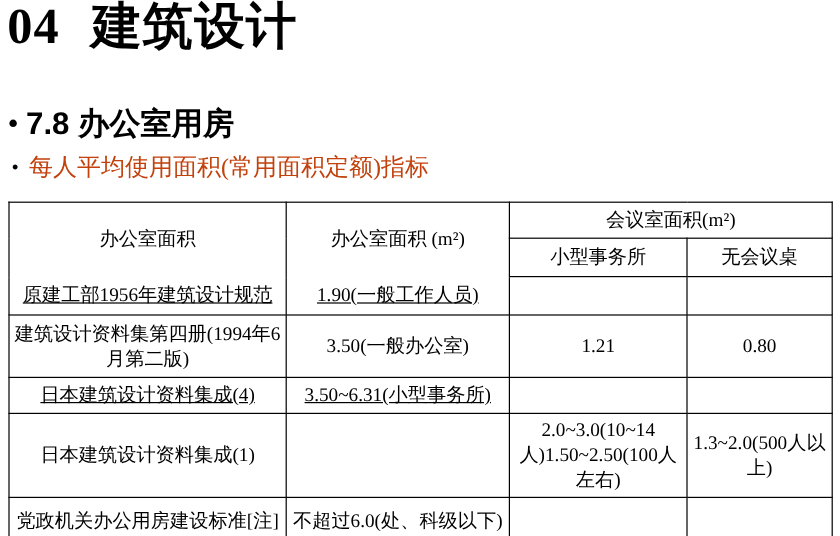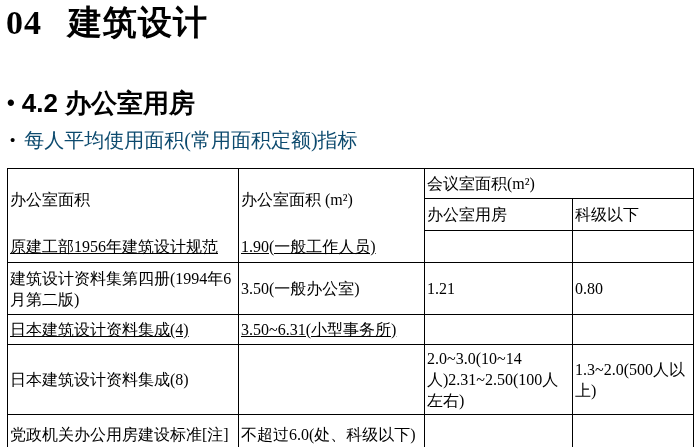--- a/index.html
+++ b/index.html
@@ -16,21 +16,21 @@
     font-family: "Liberation Serif", "DejaVu Serif", serif;
   }
 
   
   .slide-title {
     position: absolute;
     left: 6px;
     top: 0px;
     font-family: "Liberation Serif", "DejaVu Serif", serif;
     font-weight: bold;
-    font-size: 34px;
+    font-size: 42px;
     line-height: 46px;
     letter-spacing: 1px;
     white-space: nowrap;
   }
   .slide-title .title-num { margin-right: 26px; }
 
   .section-line {
     position: absolute;
     left: 7px;
     top: 87px;
@@ -57,38 +57,38 @@
     font-weight: normal;
     font-size: 20px;
     line-height: 26px;
     white-space: nowrap;
   }
   .caption-line .bullet-dot {
     font-size: 15px;
     margin-right: 9px;
     font-family: "Liberation Sans", "DejaVu Sans", sans-serif;
   }
-  .caption-red { color: #0c4a6e; text-align: center; }
+  .caption-red { color: #c2410c; text-align: center; }
 
   
   table.area-table {
     position: absolute;
     left: 7px;
     top: 168px;
     width: 686px;
     border-collapse: collapse;
     table-layout: fixed;
     font-family: "Liberation Serif", "DejaVu Serif", serif;
     font-size: 16px;
     line-height: 21px;
   }
   .area-table th, .area-table td {
     border: 1px solid #000000;
     font-weight: normal;
-    text-align: left;
+    text-align: center;
     vertical-align: middle;
     padding: 0 2px;
     overflow: hidden;
   }
   
   .area-table .no-bottom { border-bottom: hidden; }
   .area-table .no-top    { border-top: hidden; text-decoration: underline; }
 
   .r-h1 { height: 30px; }
   .r-h2 { height: 32px; }
@@ -100,21 +100,21 @@
 </style>
 </head>
 <body>
 
 <div class="slide-title">
   <span class="title-num">04</span><span>建筑设计</span>
 </div>
 
 <div class="section-line">
   <span class="bullet-dot">•</span>
-  <span>4.2 办公室用房</span>
+  <span>7.8 办公室用房</span>
 </div>
 
 <div class="caption-line">
   <span class="bullet-dot">•</span>
   <span class="caption-red">每人平均使用面积(常用面积定额)指标</span>
 </div>
 
 <table class="area-table">
   <colgroup>
     <col style="width:231px">
@@ -122,22 +122,22 @@
     <col style="width:148px">
     <col style="width:121px">
   </colgroup>
   <tbody>
     <tr class="r-h1">
       <th rowspan="2" class="no-bottom">办公室面积</th>
       <th rowspan="2" class="no-bottom">办公室面积 (m²)</th>
       <th colspan="2">会议室面积(m²)</th>
     </tr>
     <tr class="r-h2">
-      <th>办公室用房</th>
-      <th>科级以下</th>
+      <th>小型事务所</th>
+      <th>无会议桌</th>
     </tr>
 
     <tr class="r-1">
       <td class="no-top">原建工部1956年建筑设计规范</td>
       <td class="no-top">1.90(一般工作人员)</td>
       <td></td>
       <td></td>
     </tr>
 
     <tr class="r-2">
@@ -148,23 +148,23 @@
     </tr>
 
     <tr class="r-3">
       <td>日本建筑设计资料集成(4)</td>
       <td>3.50~6.31(小型事务所)</td>
       <td></td>
       <td></td>
     </tr>
 
     <tr class="r-4">
-      <td>日本建筑设计资料集成(8)</td>
+      <td>日本建筑设计资料集成(1)</td>
       <td></td>
-      <td>2.0~3.0(10~14人)2.31~2.50(100人左右)</td>
+      <td>2.0~3.0(10~14人)1.50~2.50(100人左右)</td>
       <td>1.3~2.0(500人以上)</td>
     </tr>
 
     <tr class="r-5">
       <td>党政机关办公用房建设标准[注]</td>
       <td>不超过6.0(处、科级以下)</td>
       <td></td>
       <td></td>
     </tr>
   </tbody>

